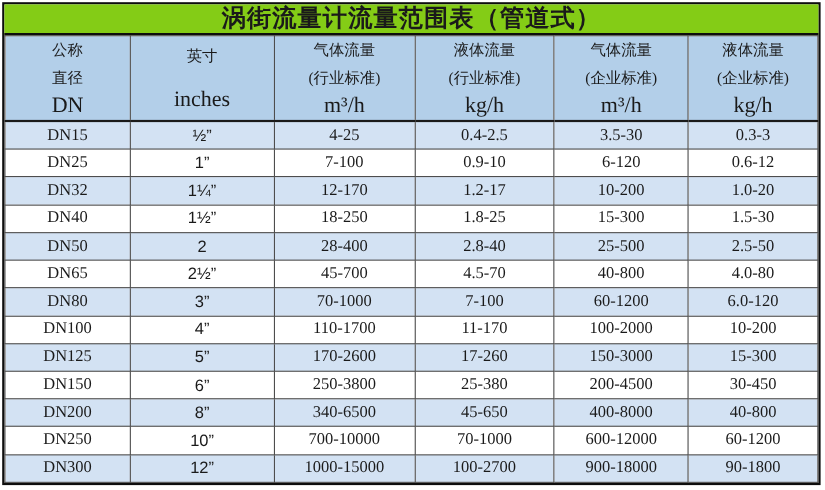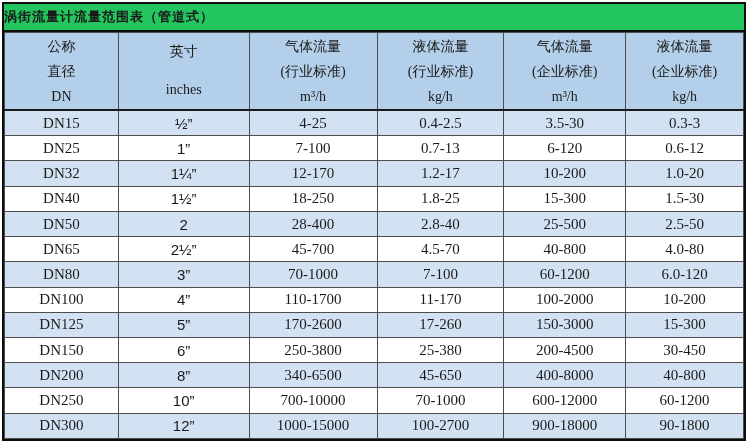--- a/index.html
+++ b/index.html
@@ -17,24 +17,25 @@
     left: 2px; top: 2px;
     width: 740px; height: 435px;
     border: 2px solid #0d0d0d;
     display: flex;
     flex-direction: column;
     background: #ffffff;
   }
   .title-row {
     flex: 0 0 26px;
     line-height: 26px;
-    font-size: 13px;
+    text-align: center;
+    font-size: 22px;
     font-weight: bold;
     letter-spacing: 1px;
-    background: #22c55e;
+    background: #84cc16;
     border-bottom: 2px solid #0d0d0d;
   }
   table.flow {
     flex: 1 1 auto;
     width: 100%;
     height: 405px;
     border-collapse: collapse;
     table-layout: fixed;
   }
   .flow th, .flow td {
@@ -45,21 +46,21 @@
     overflow: hidden;
   }
   .flow thead th {
     background: #b3cfe9;
     font-weight: normal;
     height: 76px;
     font-size: 14px;
     border-bottom: 2px solid #1a1a1a;
   }
   .hline { line-height: 25px; font-size: 14px; }
-  .hline.latin { font-size: 14px; }
+  .hline.latin { font-size: 20px; }
   th.col-inches .hline { line-height: 38px; }
   .flow tbody td {
     font-size: 15px;
     height: 23px;
     background: #ffffff;
   }
   .flow tbody tr:nth-child(odd) td { background: #d3e2f3; }
   .flow td.inch {
     font-family: "Liberation Sans", "DejaVu Sans", sans-serif;
     font-size: 15px;
@@ -118,21 +119,21 @@
         <td class="inch">½”</td>
         <td>4-25</td>
         <td>0.4-2.5</td>
         <td>3.5-30</td>
         <td>0.3-3</td>
       </tr>
       <tr>
         <td>DN25</td>
         <td class="inch">1”</td>
         <td>7-100</td>
-        <td>0.7-13</td>
+        <td>0.9-10</td>
         <td>6-120</td>
         <td>0.6-12</td>
       </tr>
       <tr>
         <td>DN32</td>
         <td class="inch">1¼”</td>
         <td>12-170</td>
         <td>1.2-17</td>
         <td>10-200</td>
         <td>1.0-20</td>

